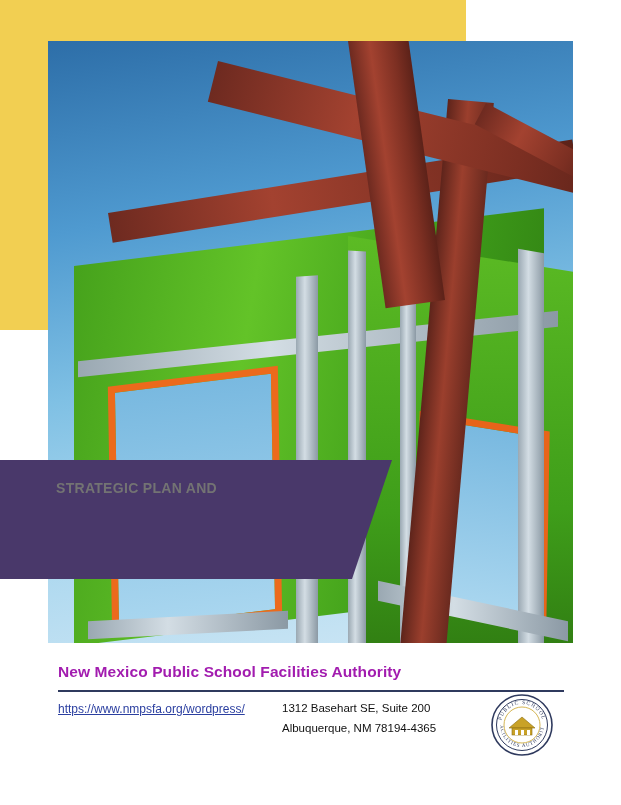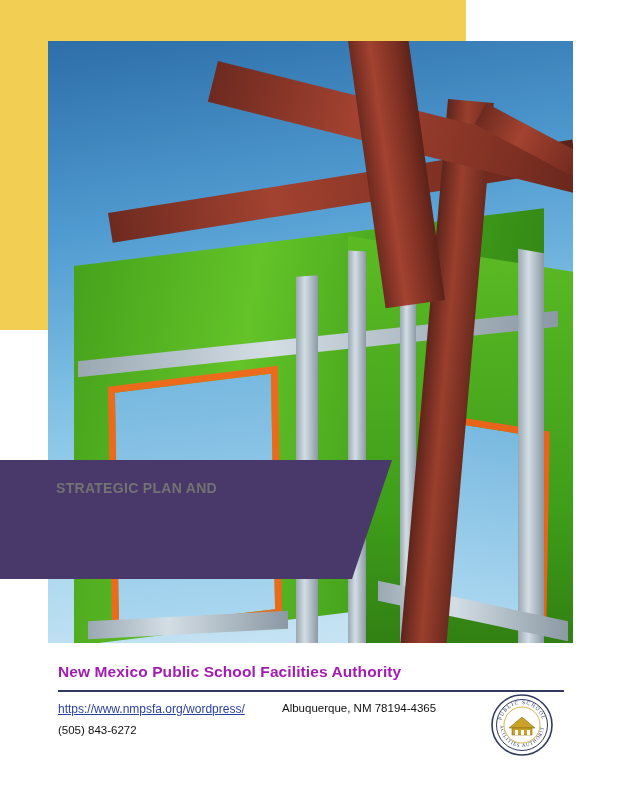--- a/index.html
+++ b/index.html
@@ -260,23 +260,23 @@
     <span class="title-line">STRATEGIC PLAN AND</span>
   </div>
 
   <div class="org-name">New Mexico Public School Facilities Authority</div>
 
   <div class="divider"></div>
 
   <div class="footer">
     <div class="footer-col-a">
       <a class="footer-link" href="#">https://www.nmpsfa.org/wordpress/</a>
-      <span class="footer-text">(505) 843-6272</span>
     </div>
     <div class="footer-col-b">
+      <span class="footer-text">1312 Basehart SE, Suite 200</span>
       <span class="footer-text">Albuquerque, NM 78194-4365</span>
     </div>
   </div>
 
   <div class="seal">
     <svg width="62" height="62" viewBox="0 0 62 62">
       <circle cx="31" cy="31" r="30" fill="#ffffff" stroke="#2f3a5e" stroke-width="1.6"></circle>
       <circle cx="31" cy="31" r="25.5" fill="#ffffff" stroke="#2f3a5e" stroke-width="1"></circle>
       <circle cx="31" cy="31" r="18" fill="#ffffff" stroke="#c9a227" stroke-width="0.8"></circle>
       <path d="M18 34 L31 23 L44 34 Z" fill="#c9a227" stroke="#8a6d12" stroke-width="0.6"></path>

